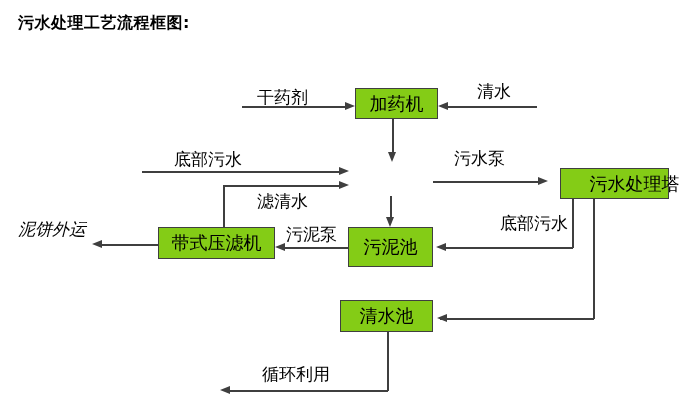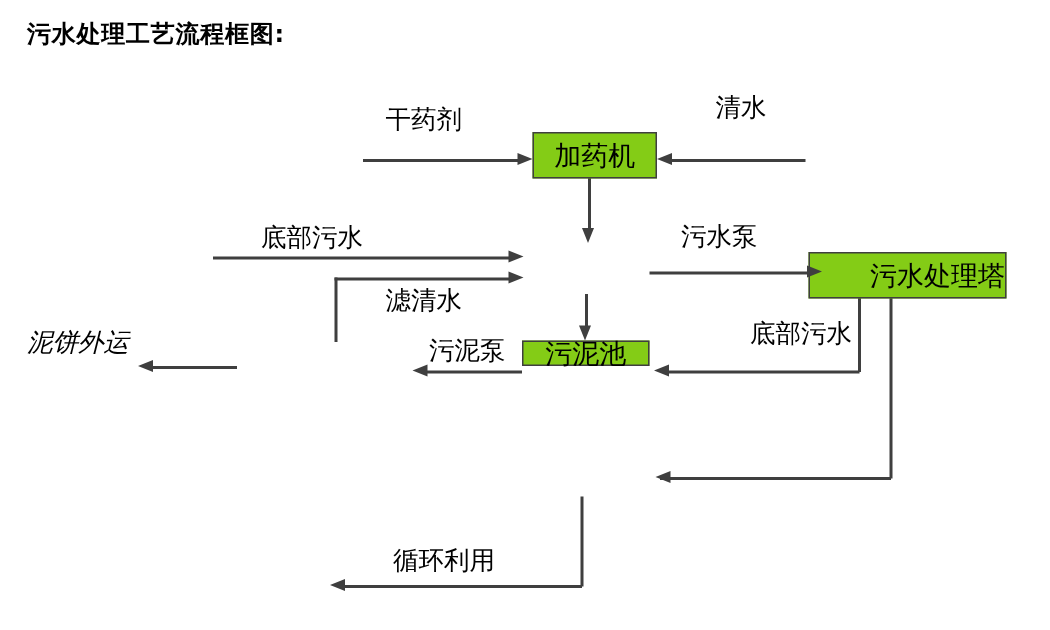--- a/index.html
+++ b/index.html
@@ -77,24 +77,26 @@
     border-top: 10px solid #3f3f3f;
     transform: translate(-50%, -100%);
   }
 </style>
 </head>
 <body>
 
 <div class="canvas" id="canvas">
   <div class="title">污水处理工艺流程框图:</div>
 <div class="box" style="left: 355px; top: 88px; width: 83px; height: 31px;">加药机</div>
-    <div class="box" style="left: 539px; top: 168px; width: 132px; height: 31px; padding-left: 40px;">污水处理塔</div>
-    <div class="box" style="left: 348px; top: 227px; width: 85px; height: 17px;">污泥池</div>
-    <div class="lbl" style="left: 257px; top: 72px;">干药剂</div>
-    <div class="lbl" style="left: 477px; top: 64px;">清水</div>
+    <div class="box" style="left: 560px; top: 168px; width: 109px; height: 31px; padding-left: 40px;">污水处理塔</div>
+    <div class="box" style="left: 158px; top: 227px; width: 117px; height: 32px;">带式压滤机</div>
+    <div class="box" style="left: 348px; top: 227px; width: 85px; height: 40px;">污泥池</div>
+    <div class="box" style="left: 340px; top: 300px; width: 93px; height: 32px;">清水池</div>
+    <div class="lbl" style="left: 257px; top: 89px;">干药剂</div>
+    <div class="lbl" style="left: 477px; top: 84px; font-family: Liberation Mono, monospace;">清水</div>
     <div class="lbl" style="left: 174px; top: 151px;">底部污水</div>
     <div class="lbl" style="left: 257px; top: 193px;">滤清水</div>
     <div class="lbl" style="left: 454px; top: 150px;">污水泵</div>
     <div class="lbl" style="left: 286px; top: 226px;">污泥泵</div>
     <div class="lbl" style="left: 472px; top: 215px; margin-left: 28px;">底部污水</div>
     <div class="lbl" style="left: 18px; top: 221px; font-style: italic;">泥饼外运</div>
     <div class="lbl" style="left: 262px; top: 366px; text-align: center;">循环利用</div>
     <div class="line h" style="left: 242px; top: 106px; width: 106px;"></div>
     <div class="line h" style="left: 444px; top: 106px; width: 93px;"></div>
     <div class="line v" style="left: 392px; top: 118px; height: 38px;"></div>

